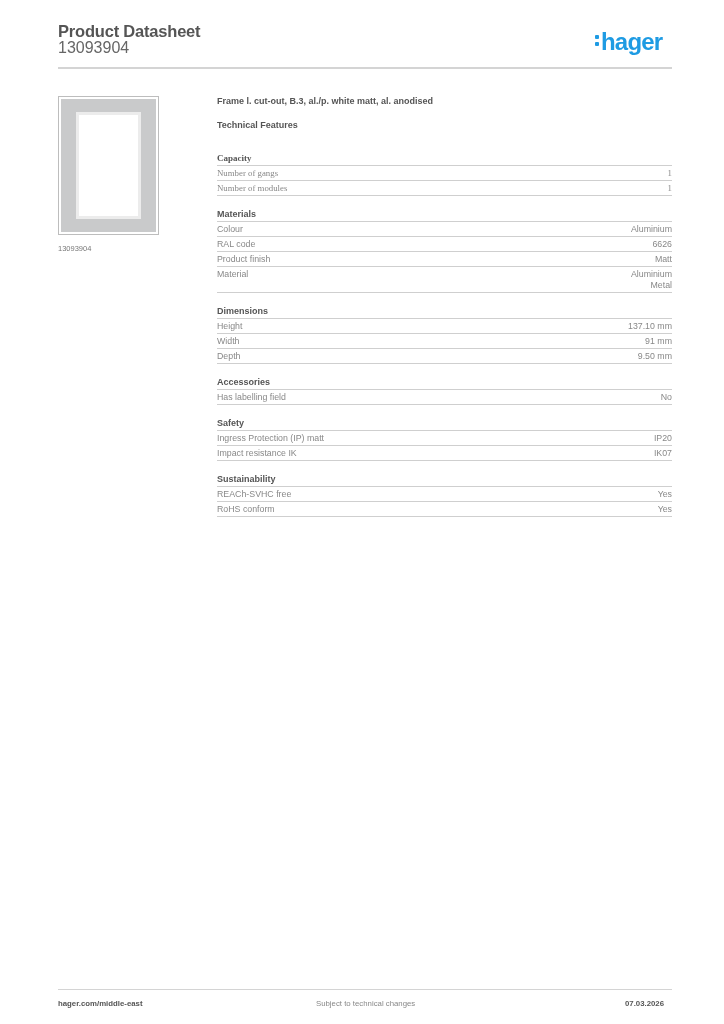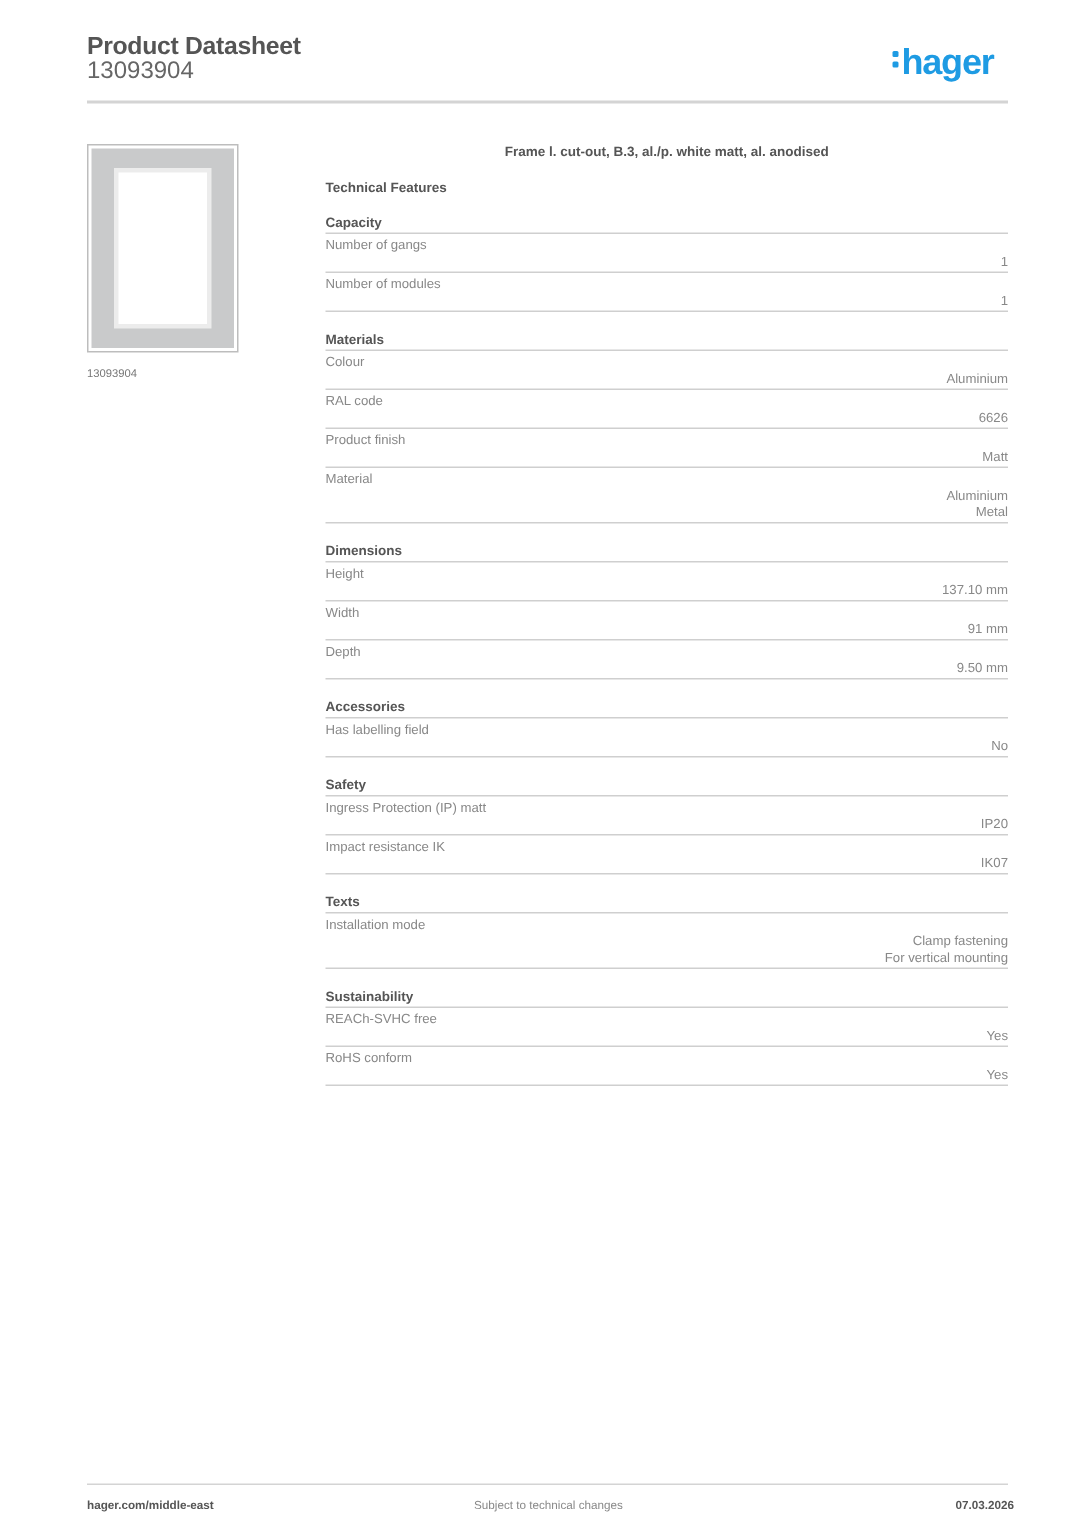--- a/index.html
+++ b/index.html
@@ -12,32 +12,32 @@
   .logo .colon i { display: block; width: 4px; height: 4px; background: #1e9be3; border-radius: 1px; margin: 3px 0 3px 0; }
   .header-rule { position: absolute; left: 58px; top: 67px; width: 614px; height: 2px; background: #d4d4d4; }
 
   .img-box { position: absolute; left: 58px; top: 96px; width: 101px; height: 139px; border: 1px solid #bdbdbd; box-sizing: border-box; background: #fff; }
   .frame-outer { position: absolute; left: 2px; top: 2px; width: 95px; height: 133px; background: #c9cacb; }
   .frame-inner { position: absolute; left: 15px; top: 13px; width: 65px; height: 107px; background: #ececec; }
   .frame-cut { position: absolute; left: 3px; top: 3px; width: 59px; height: 101px; background: #ffffff; }
   .img-caption { position: absolute; left: 58px; top: 244px; font-size: 7.5px; color: #777; }
 
   .content { position: absolute; left: 217px; top: 96px; width: 455px; }
-  .product-name { font-size: 9px; font-weight: bold; color: #555; height: 12px; text-align: center; }
+  .product-name { font-size: 9px; font-weight: bold; color: #555; height: 12px; }
   .tech-title { font-size: 9px; font-weight: bold; color: #555; margin-top: 12px; height: 12px; }
   .section { margin-top: 13px; }
-  .section.first { margin-top: 11px; }
+  .section.first { margin-top: 21px; font-family: Liberation Serif, serif; }
   .section-title { font-size: 9px; font-weight: bold; color: #555; height: 11px; border-bottom: 1px solid #cfcfcf; padding-bottom: 1px; line-height: 11px; }
-  .row { display: flex; justify-content: space-between; font-size: 8.8px; color: #888; border-bottom: 1px solid #cfcfcf; padding: 2px 0 1px 0; line-height: 11px; flex-direction: column; }
+  .row { display: flex; justify-content: space-between; font-size: 8.8px; color: #888; border-bottom: 1px solid #cfcfcf; padding: 2px 0 1px 0; line-height: 11px; }
   .row .val { text-align: right; white-space: pre-line; }
 
   .footer-rule { position: absolute; left: 58px; top: 989px; width: 614px; height: 1px; background: #d4d4d4; }
   .footer-left { position: absolute; left: 58px; top: 999px; font-size: 7.8px; font-weight: bold; color: #555; text-align: center; }
   .footer-mid { position: absolute; left: 316px; top: 999px; font-size: 7.8px; color: #888; }
-  .footer-right { position: absolute; right: 48px; top: 999px; font-size: 7.8px; font-weight: bold; color: #555; }
+  .footer-right { position: absolute; right: 60px; top: 999px; font-size: 7.8px; font-weight: bold; color: #555; }
 </style>
 </head>
 <body>
 
 <div>
   <div class="header-title">Product Datasheet</div>
   <div class="header-sub">13093904</div>
   <div class="logo">
     <span class="colon"><i></i><i></i></span><span>hager</span>
   </div>
@@ -115,28 +115,20 @@
         <div class="row">
           <span>Ingress Protection (IP) matt</span>
           <span class="val">IP20</span>
         </div>
         <div class="row">
           <span>Impact resistance IK</span>
           <span class="val">IK07</span>
         </div>
       </div>
       <div class="section">
-        <div class="section-title">Texts</div>
-        <div class="row">
-          <span>Installation mode</span>
-          <span class="val">Clamp fastening
-For vertical mounting</span>
-        </div>
-      </div>
-      <div class="section">
         <div class="section-title">Sustainability</div>
         <div class="row">
           <span>REACh-SVHC free</span>
           <span class="val">Yes</span>
         </div>
         <div class="row">
           <span>RoHS conform</span>
           <span class="val">Yes</span>
         </div>
       </div>

